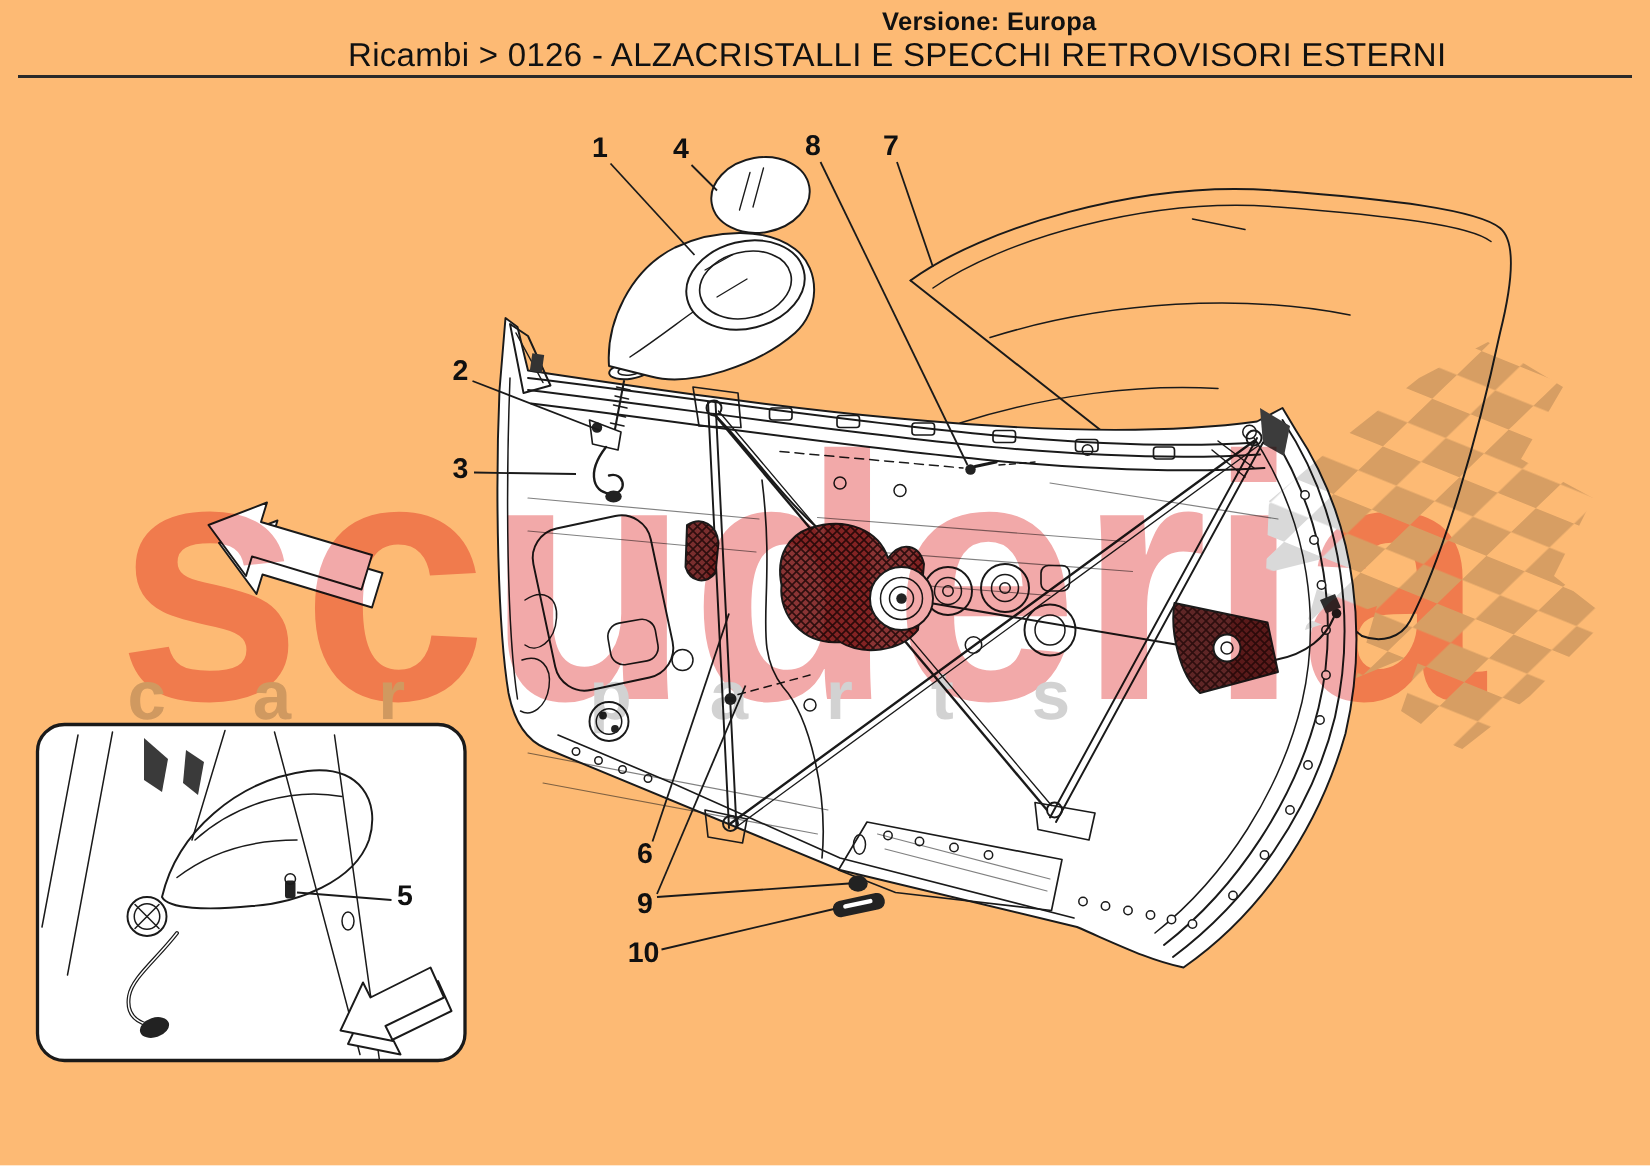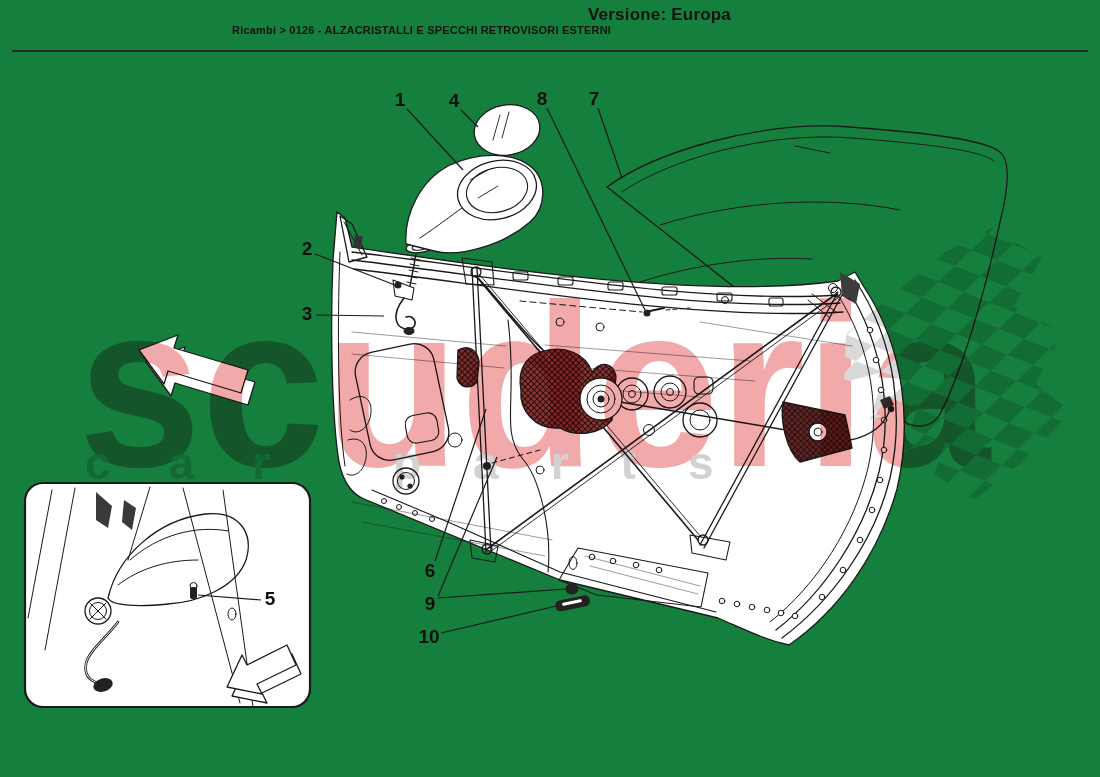--- a/index.html
+++ b/index.html
@@ -1,20 +1,20 @@
 <!DOCTYPE html>
 <html><head>
 <meta charset="utf-8">
 <style>
   html,body{margin:0;padding:0;background:#ffffff;}
-  .stage{position:relative;width:1100px;height:777px;background:#15803d;overflow:hidden;
+  .stage{position:relative;width:1100px;height:777px;background:#fdba74;overflow:hidden;
          font-family:"Liberation Sans", sans-serif;}
   .hdr-line1{position:absolute;left:588px;top:5px;font-size:17px;font-weight:bold;color:#111;
              letter-spacing:.2px;white-space:nowrap;}
-  .hdr-line2{position:absolute;left:232px;top:24px;font-size:11px;font-weight:bold;color:#111;
+  .hdr-line2{position:absolute;left:232px;top:24px;font-size:22px;font-weight:normal;color:#111;
              letter-spacing:.2px;white-space:nowrap;}
   .hdr-rule{position:absolute;left:12px;right:12px;top:50px;height:2px;background:#2a2a2a;}
   svg{position:absolute;left:0;top:0;}
   .callout{font-family:"Liberation Sans",sans-serif;font-weight:bold;font-size:19px;fill:#101010;}
   .wm-big{font-family:"Liberation Sans",sans-serif;font-weight:bold;}
   .wm-sub{font-family:"Liberation Sans",sans-serif;font-weight:bold;}
 </style>
 </head>
 <body>
 

